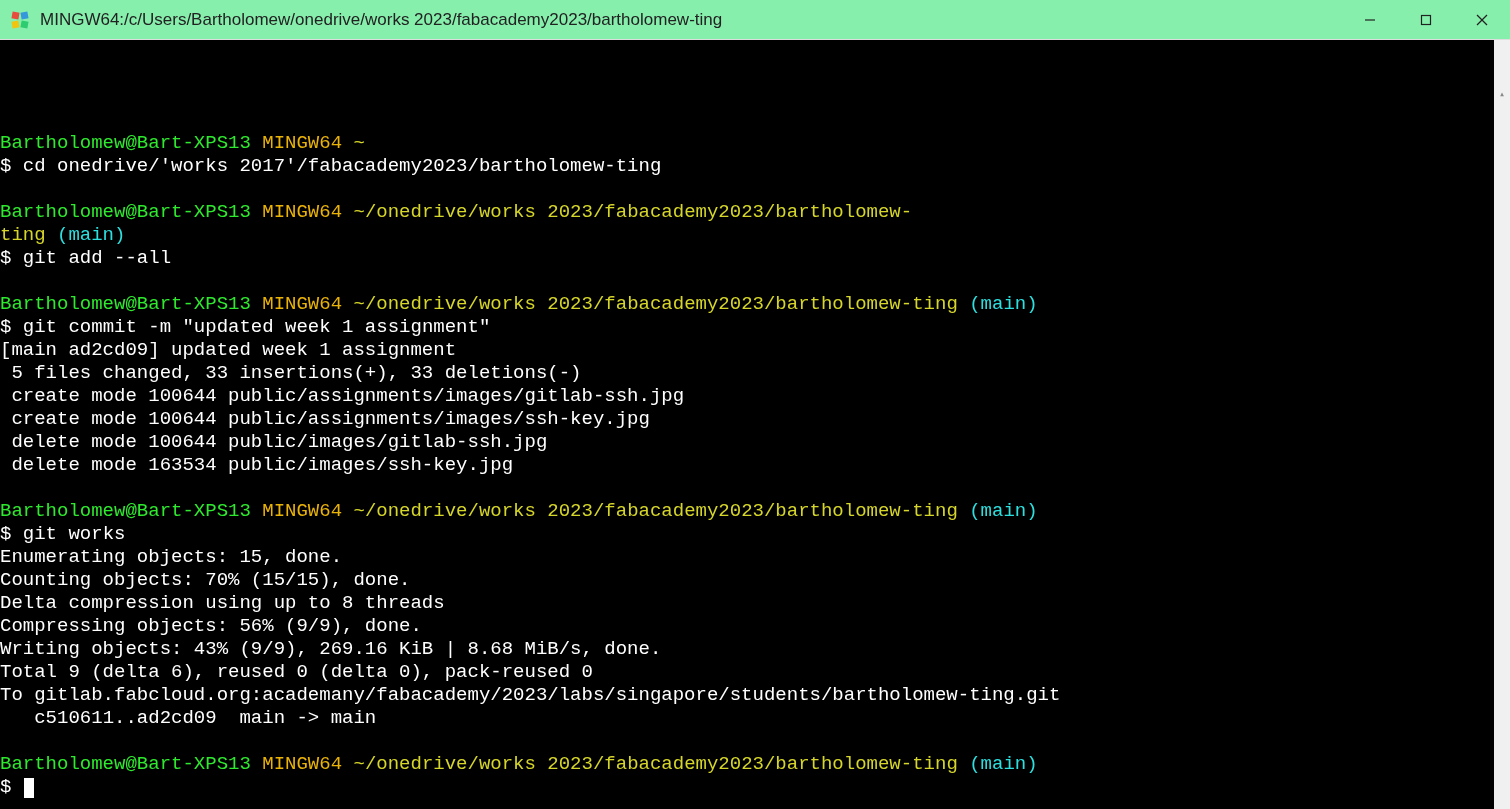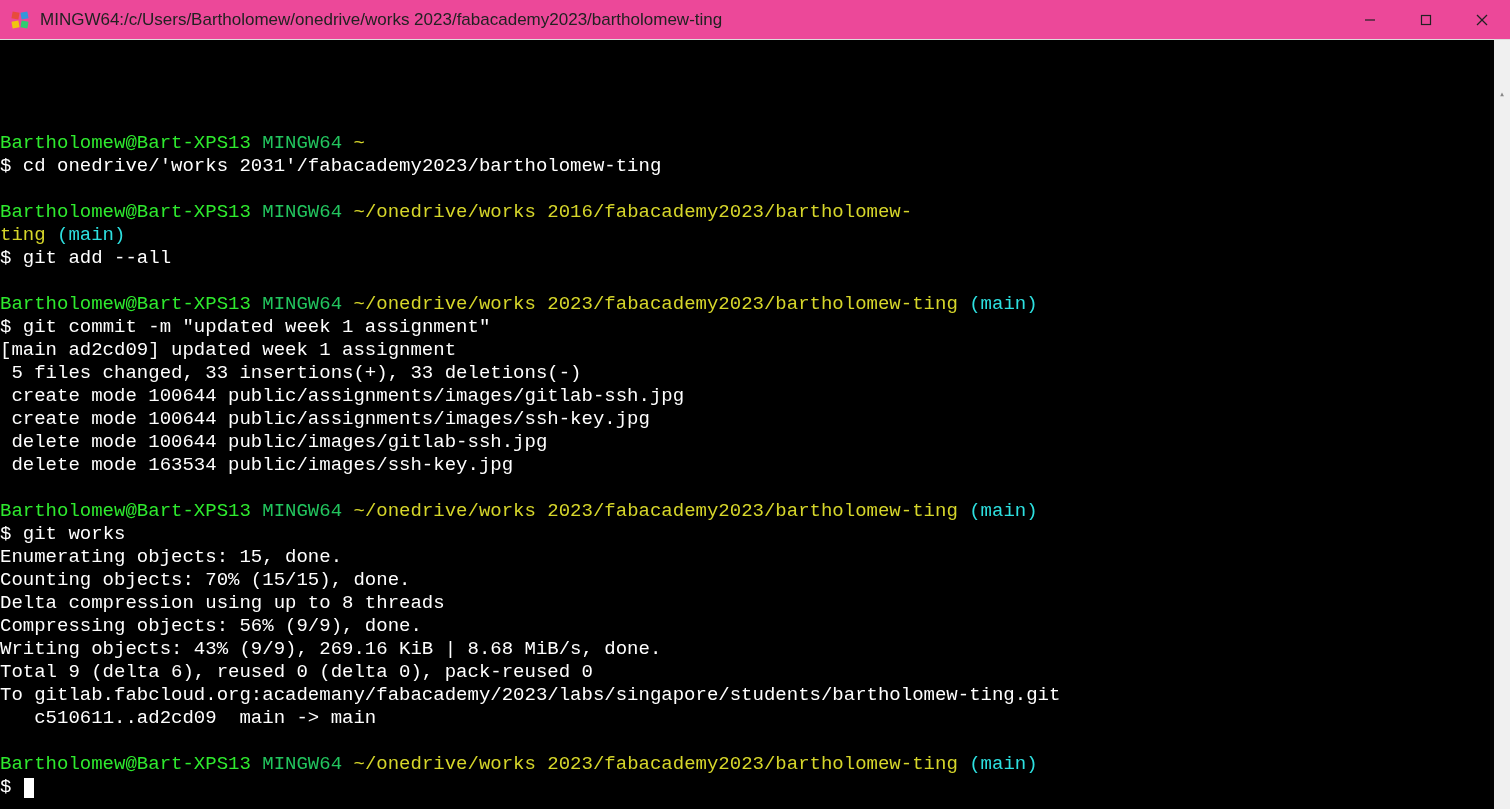--- a/index.html
+++ b/index.html
@@ -6,21 +6,21 @@
   body {
     margin: 0;
     font-family: -apple-system, BlinkMacSystemFont, "Segoe UI", sans-serif;
     background: #fff;
     width: 1510px;
     height: 809px;
     overflow: hidden;
   }
   .titlebar {
     height: 40px;
-    background: #ec4899;
+    background: #86efac;
     display: flex;
     align-items: center;
     padding-left: 10px;
     border-bottom: 1px solid #ddd;
   }
   .titlebar-icon {
     width: 20px; height: 20px; margin-right: 10px;
     display: flex; align-items: center; justify-content: center;
   }
   .titlebar-title {
@@ -54,21 +54,21 @@
   .scrollbar-track {
     position: absolute;
     right: 0; top: 0; bottom: 0;
     width: 16px;
     background: #f0f0f0;
   }
   .term-content {
     padding: 0 0 0 0;
   }
   .c-green  { color: #2eea2e; text-align: right; }
-  .c-purple { color: #22c55e; }
+  .c-purple { color: #eab308; }
   .c-yellow { color: #d6d62a; }
   .c-cyan   { color: #2de0e0; font-family: Liberation Mono, monospace; }
   .c-white  { color: #ffffff; }
   .blank    { display: block; height: 23px; }
   .cursor {
     display: inline-block;
     width: 10px;
     height: 20px;
     background: #fff;
     vertical-align: text-bottom;
@@ -107,22 +107,22 @@
     </div>
   </div>
 </div>
 
 <div class="terminal">
   <div class="scrollbar-track">
     <div style="height:16px;display:flex;align-items:center;justify-content:center;color:#888;font-size:10px;">▴</div>
   </div>
 <div class="term-content">
 <span class="blank"></span><span class="c-green">Bartholomew@Bart-XPS13</span><span> </span><span class="c-purple">MINGW64</span><span> </span><span class="c-yellow">~</span>
-<span class="c-white">$ </span><span class="c-white">cd onedrive/'works 2031'/fabacademy2023/bartholomew-ting</span>
-<span class="blank"></span><span class="c-green">Bartholomew@Bart-XPS13</span><span> </span><span class="c-purple">MINGW64</span><span> </span><span class="c-yellow">~/onedrive/works 2016/fabacademy2023/bartholomew-</span>
+<span class="c-white">$ </span><span class="c-white">cd onedrive/'works 2017'/fabacademy2023/bartholomew-ting</span>
+<span class="blank"></span><span class="c-green">Bartholomew@Bart-XPS13</span><span> </span><span class="c-purple">MINGW64</span><span> </span><span class="c-yellow">~/onedrive/works 2023/fabacademy2023/bartholomew-</span>
 <span class="c-yellow">ting</span><span> </span><span class="c-cyan">(main)</span>
 <span class="c-white">$ </span><span class="c-white">git add --all</span>
 <span class="blank"></span><span class="c-green">Bartholomew@Bart-XPS13</span><span> </span><span class="c-purple">MINGW64</span><span> </span><span class="c-yellow">~/onedrive/works 2023/fabacademy2023/bartholomew-ting</span><span> </span><span class="c-cyan">(main)</span>
 <span class="c-white">$ </span><span class="c-white">git commit -m "updated week 1 assignment"</span>
 <span class="c-white">[main ad2cd09] updated week 1 assignment</span>
 <span class="c-white"> 5 files changed, 33 insertions(+), 33 deletions(-)</span>
 <span class="c-white"> create mode 100644 public/assignments/images/gitlab-ssh.jpg</span>
 <span class="c-white"> create mode 100644 public/assignments/images/ssh-key.jpg</span>
 <span class="c-white"> delete mode 100644 public/images/gitlab-ssh.jpg</span>
 <span class="c-white"> delete mode 163534 public/images/ssh-key.jpg</span>

